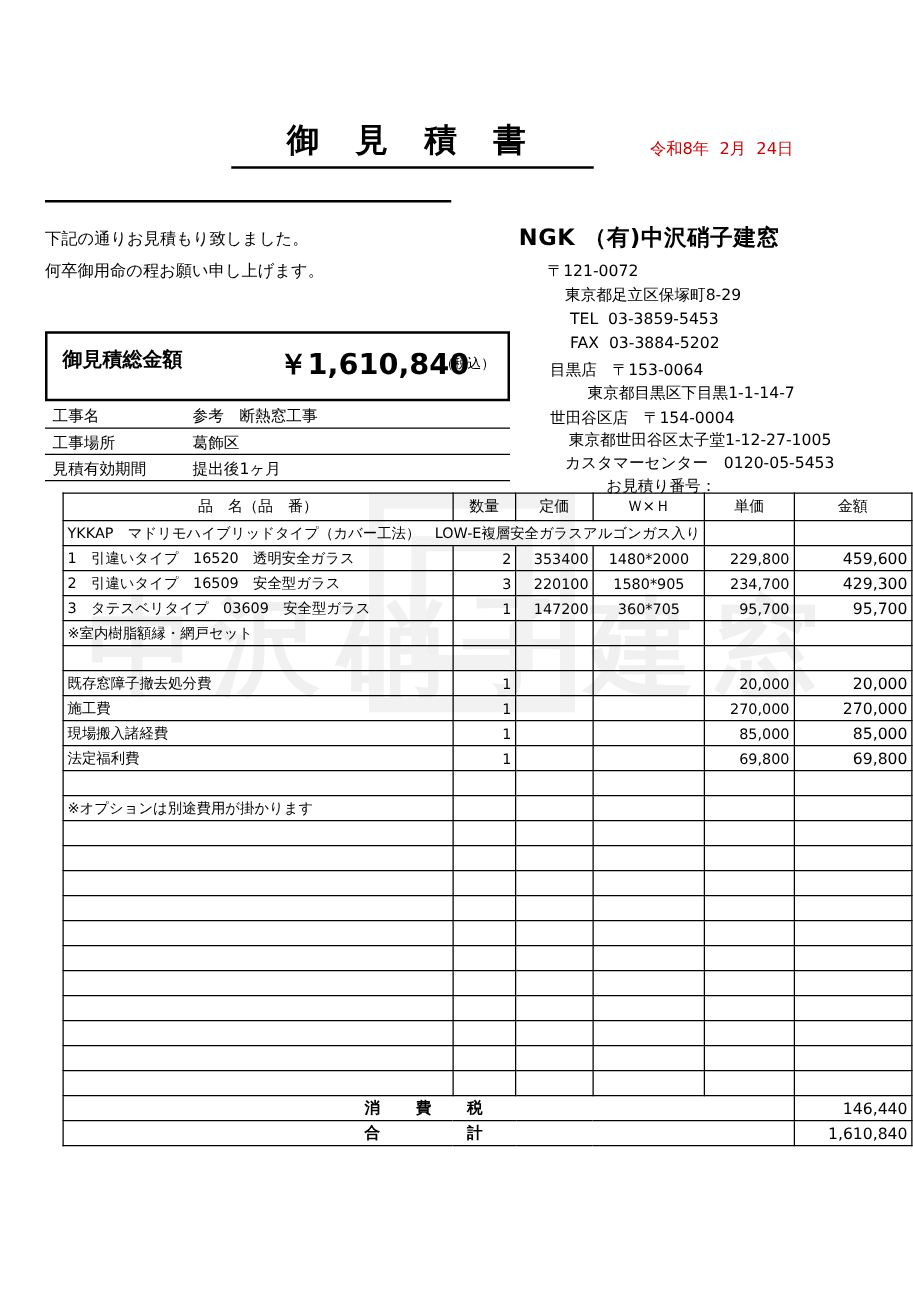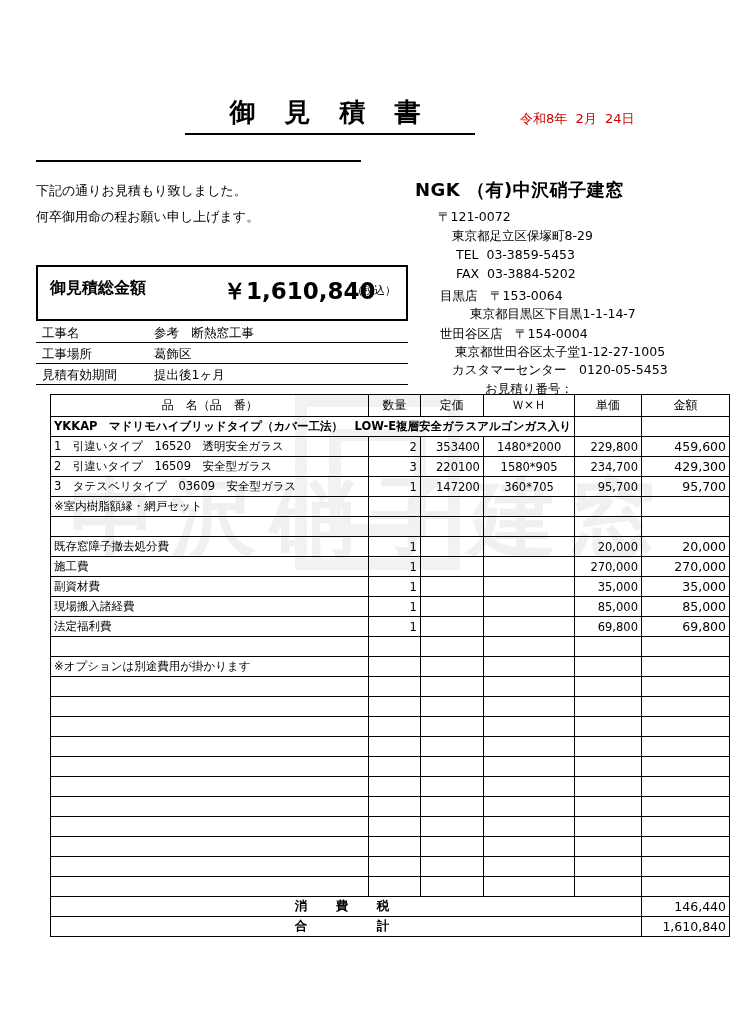--- a/index.html
+++ b/index.html
@@ -197,21 +197,21 @@
     height: 22px;
   }
   .c-name { width: 272px; text-align: left; }
   .c-qty  { width: 44px; text-align: right; padding-right: 5px; }
   .c-list { width: 54px; text-align: right; padding-right: 4px; }
   .c-wh   { width: 78px; text-align: center; }
   .c-unit { width: 78px; text-align: right; padding-right: 6px; }
   .c-amt  { width: 104px; text-align: right; padding-right: 6px; font-size: 12.5px; }
   .tbl td.c-amt { font-size: 12.5px; }
   .hdr-amt { font-weight: bold; }
-  .span-note { text-align: left; font-weight: bold; }
+  .span-note { text-align: left; }
   .sum-label {
     text-align: center;
     letter-spacing: 8px;
     font-weight: bold;
     font-size: 12.5px;
   }
 </style>
 </head>
 <body>
 
@@ -330,28 +330,20 @@
           </tr>
           <tr>
             <td class="c-name">施工費</td>
             <td class="c-qty">1</td>
             <td class="c-list"></td>
             <td class="c-wh"></td>
             <td class="c-unit">270,000</td>
             <td class="c-amt">270,000</td>
           </tr>
           <tr>
-            <td class="c-name">副資材費</td>
-            <td class="c-qty">1</td>
-            <td class="c-list"></td>
-            <td class="c-wh"></td>
-            <td class="c-unit">35,000</td>
-            <td class="c-amt">35,000</td>
-          </tr>
-          <tr>
             <td class="c-name">現場搬入諸経費</td>
             <td class="c-qty">1</td>
             <td class="c-list"></td>
             <td class="c-wh"></td>
             <td class="c-unit">85,000</td>
             <td class="c-amt">85,000</td>
           </tr>
           <tr>
             <td class="c-name">法定福利費</td>
             <td class="c-qty">1</td>

